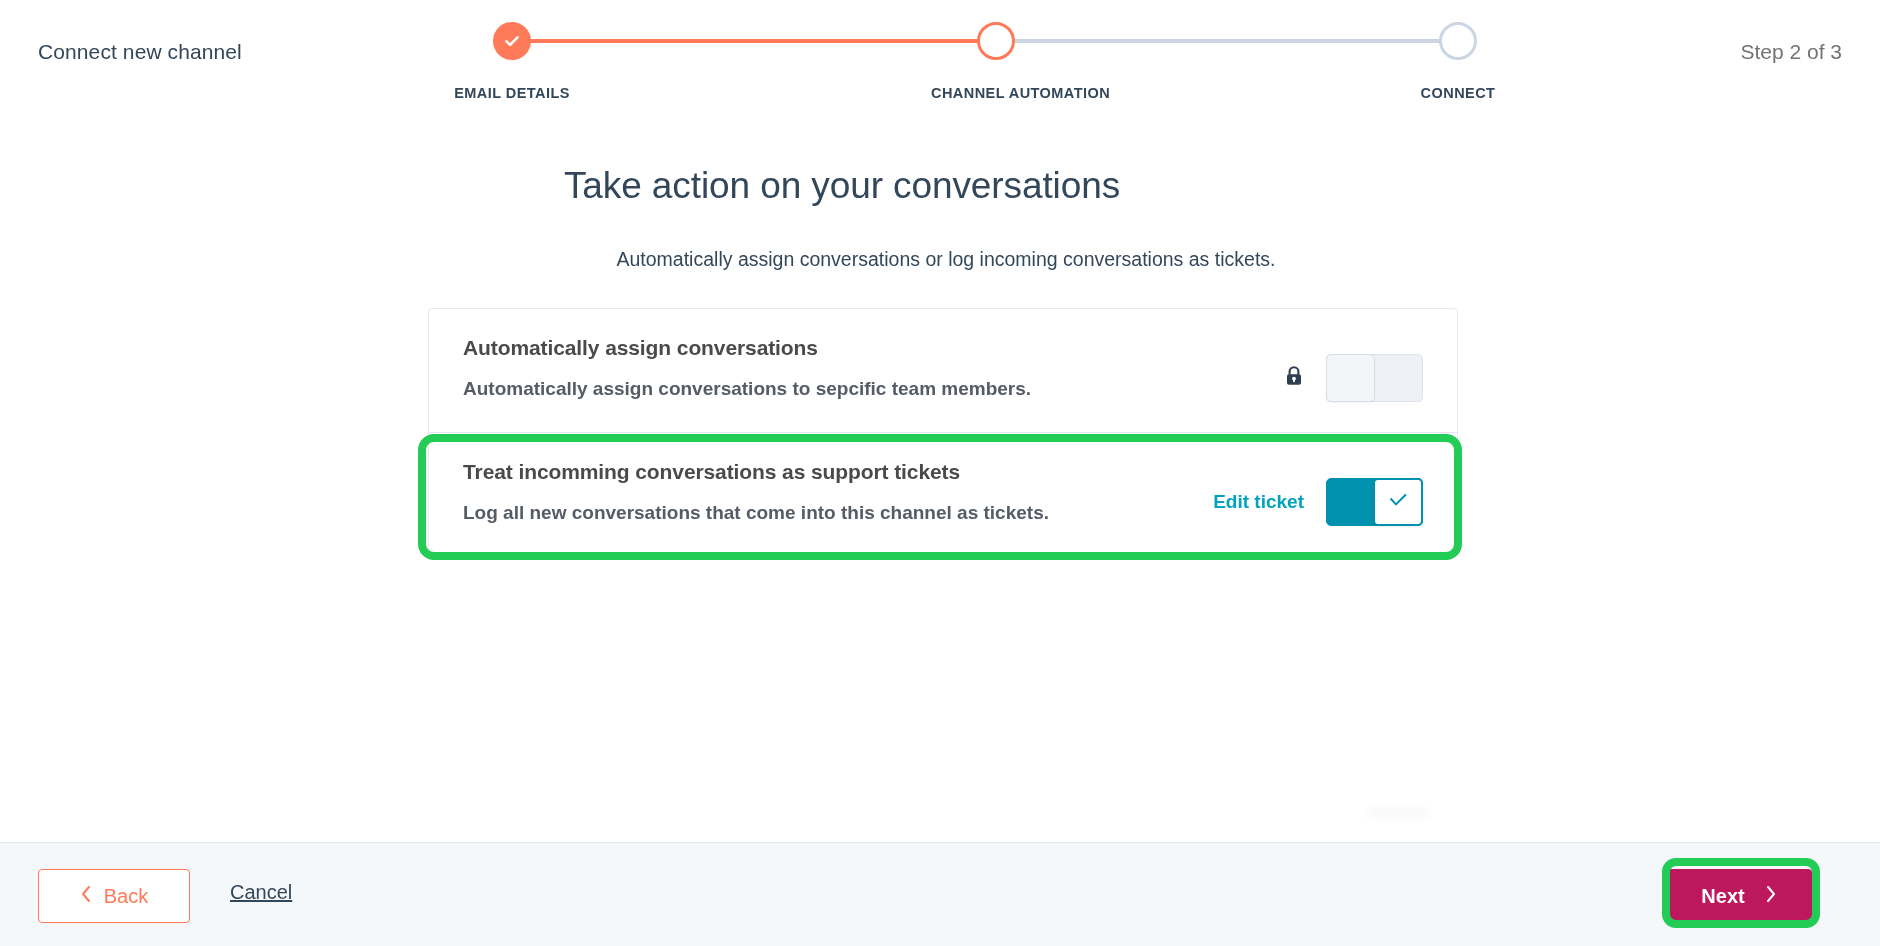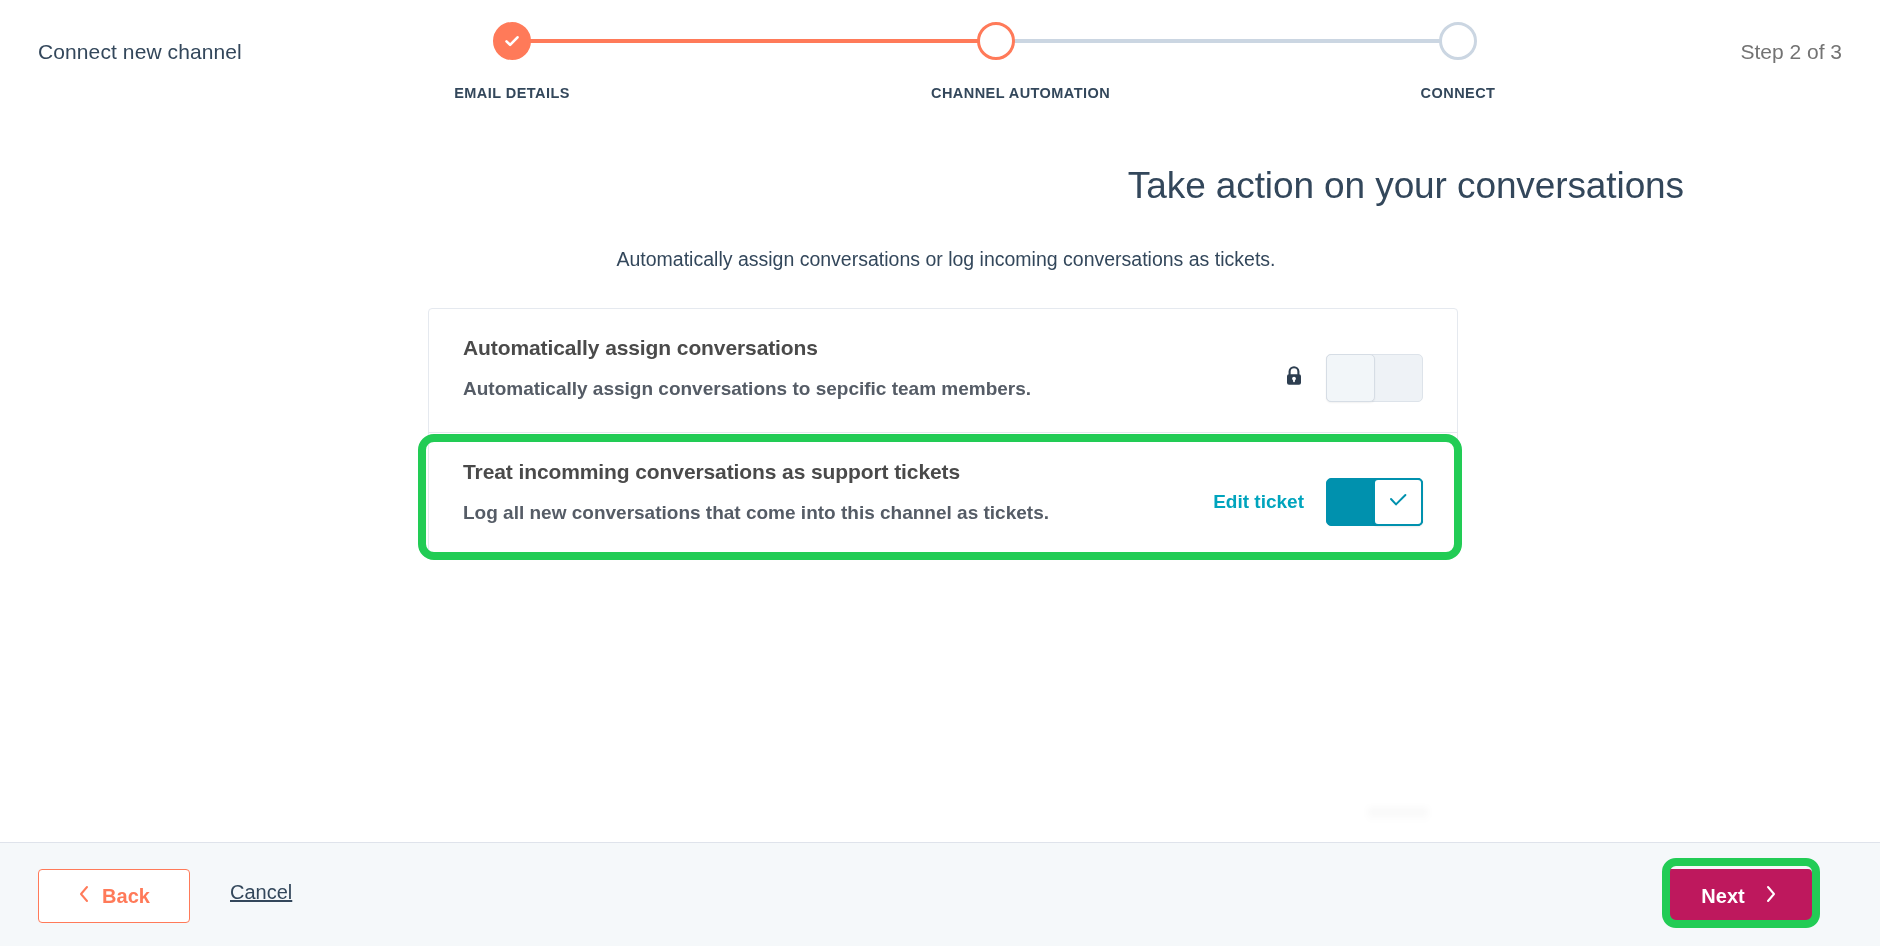--- a/index.html
+++ b/index.html
@@ -114,21 +114,21 @@
     top: 108px;
     width: 1880px;
     height: 734px;
   }
 
   .page-title {
     position: absolute;
     left: 0;
     top: 57px;
     width: 1684px;
-    text-align: right;
+    text-align: center;
     font-size: 37px;
     font-weight: 400;
     color: #33475b;
     letter-spacing: -0.1px;
   }
 
   .page-subtitle {
     position: absolute;
     left: 0;
     top: 140px;
@@ -290,21 +290,21 @@
     left: 38px;
     top: 26px;
     width: 152px;
     height: 54px;
     background: #ffffff;
     border: 1.5px solid #ff7a59;
     border-radius: 4px;
     color: #ff7a59;
     font-family: "Liberation Sans", sans-serif;
     font-size: 20px;
-    font-weight: bold;
+    font-weight: normal;
     cursor: pointer;
     display: flex;
     align-items: center;
     justify-content: center;
     gap: 12px;
   }
 
   .btn-cancel {
     position: absolute;
     left: 230px;

